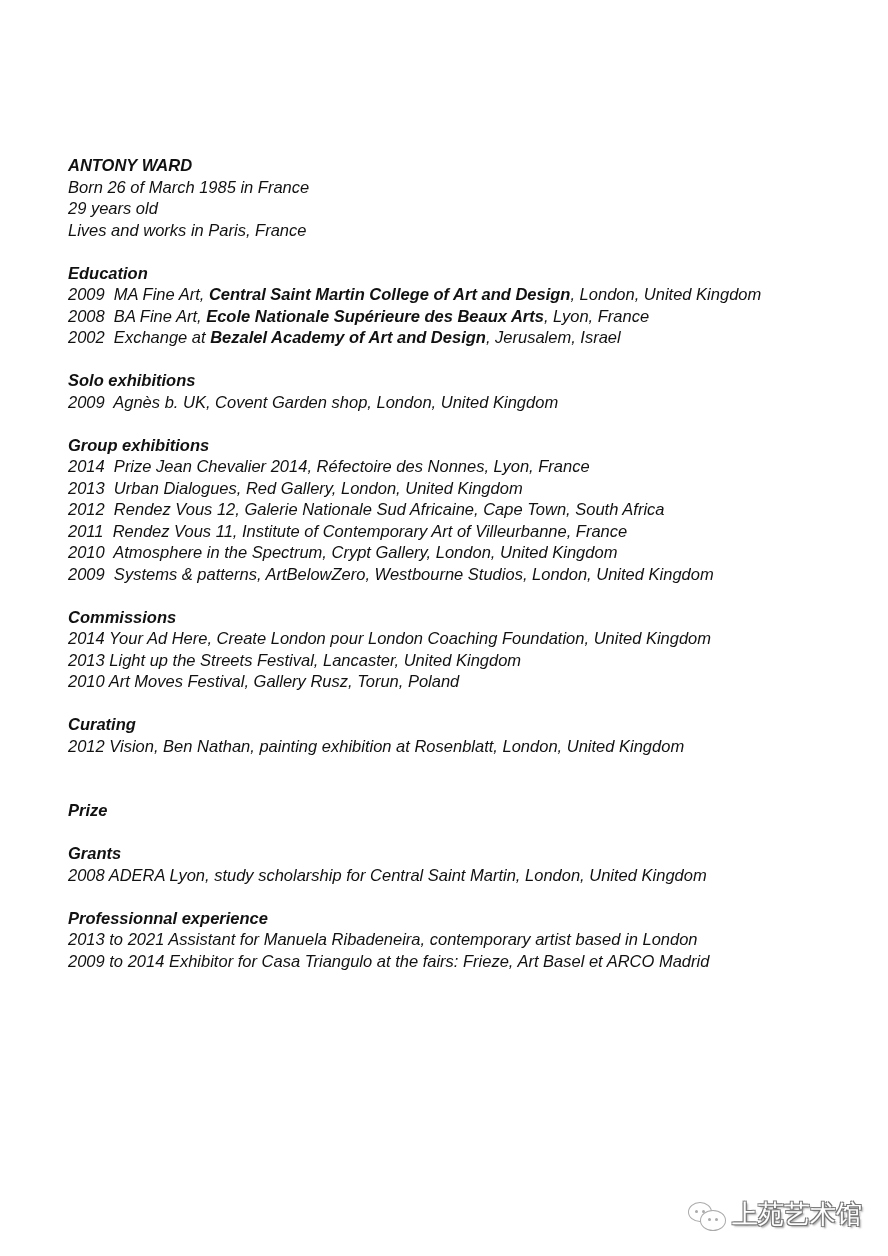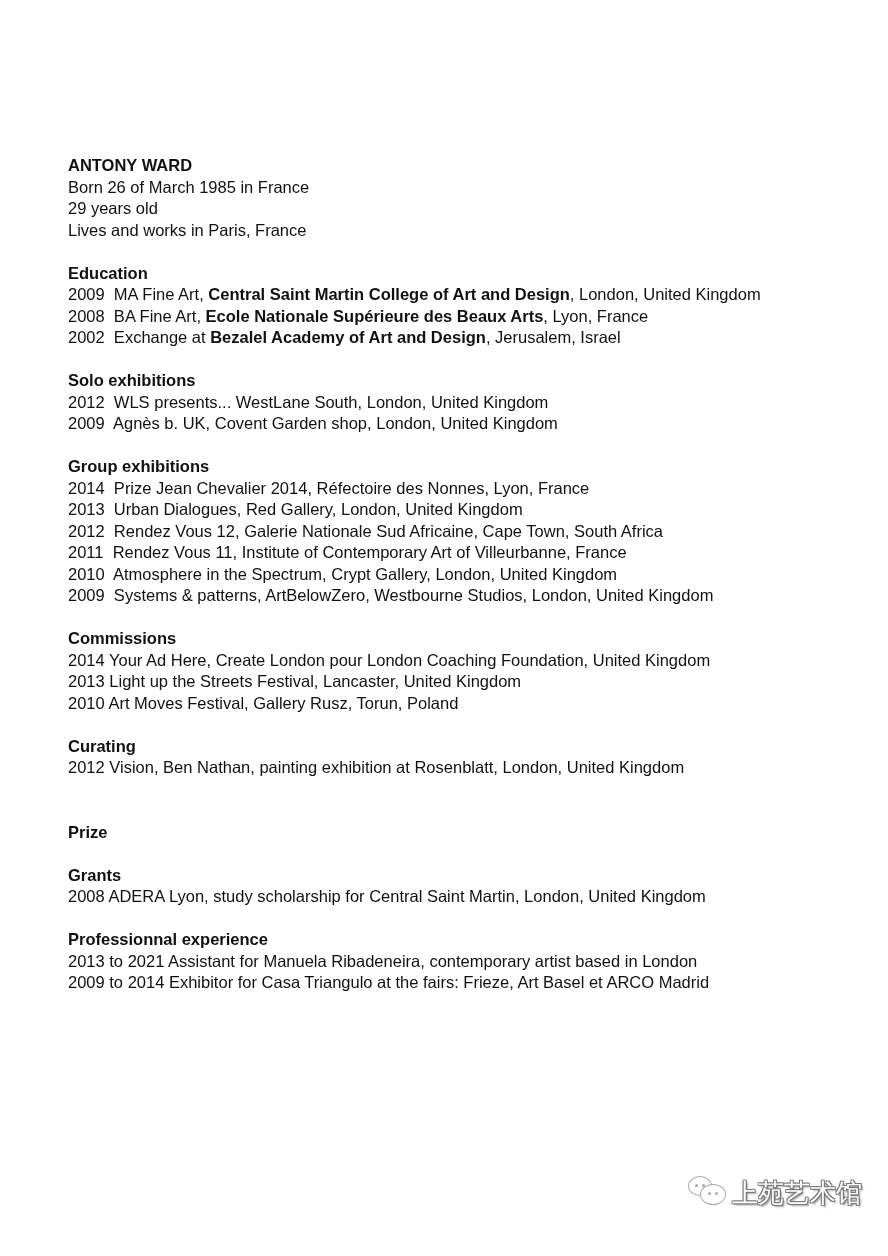--- a/index.html
+++ b/index.html
@@ -1,25 +1,25 @@
 <!DOCTYPE html>
 <html><head>
 <meta charset="utf-8">
 <style>
   html, body { margin: 0; padding: 0; }
   body {
     width: 888px; height: 1256px; background: #ffffff; position: relative; overflow: hidden;
     font-family: "Liberation Sans", sans-serif; color: #111111;
   }
   .doc { position: absolute; left: 68px; top: 155px; width: 800px; font-size: 16.5px; line-height: 21.5px; }
-  .line { white-space: pre; display: block; }
+  .line { white-space: pre; display: block; font-style: italic; }
   .b { font-weight: bold; }
   .gap { height: 21.5px; }
   .watermark {
-    position: absolute; right: 26px; bottom: 45px; display: flex; align-items: flex-start; gap: 6px;
+    position: absolute; right: 26px; bottom: 24px; display: flex; align-items: flex-end; gap: 6px;
     color: #ffffff; font-size: 26px;
     text-shadow: -1px -1px 0 #777, 1px -1px 0 #777, -1px 1px 0 #777, 1px 1px 0 #777, 2px 2px 2px #999;
     font-family: Liberation Sans, sans-serif;
   }
   .wm-icon { width: 38px; height: 30px; position: relative; }
   .bubble { position: absolute; border: 1.5px solid #aaa; border-radius: 50%; background: #fff; }
   .bubble.b1 { left: 0; top: 0; width: 22px; height: 18px; }
   .bubble.b2 { left: 12px; top: 8px; width: 24px; height: 19px; }
   .bubble .eye { position:absolute; width:3px; height:3px; border-radius:50%; background:#aaa; top:7px; }
 </style>
@@ -36,21 +36,20 @@
   <section>
     <span class="line b">Education</span>
     <span class="line"><span>2009  MA Fine Art, </span><span class="b">Central Saint Martin College of Art and Design</span><span>, London, United Kingdom</span></span>
     <span class="line"><span>2008  BA Fine Art, </span><span class="b">Ecole Nationale Supérieure des Beaux Arts</span><span>, Lyon, France</span></span>
     <span class="line"><span>2002  Exchange at </span><span class="b">Bezalel Academy of Art and Design</span><span>, Jerusalem, Israel</span></span>
   </section>
   <div class="gap"></div>
 
   <section>
     <span class="line b">Solo exhibitions</span>
-    <span class="line">2012  WLS presents... WestLane South, London, United Kingdom</span>
     <span class="line">2009  Agnès b. UK, Covent Garden shop, London, United Kingdom</span>
   </section>
   <div class="gap"></div>
 
   <section>
     <span class="line b">Group exhibitions</span>
     <span class="line">2014  Prize Jean Chevalier 2014, Réfectoire des Nonnes, Lyon, France</span>
     <span class="line">2013  Urban Dialogues, Red Gallery, London, United Kingdom</span>
     <span class="line">2012  Rendez Vous 12, Galerie Nationale Sud Africaine, Cape Town, South Africa</span>
     <span class="line">2011  Rendez Vous 11, Institute of Contemporary Art of Villeurbanne, France</span>

